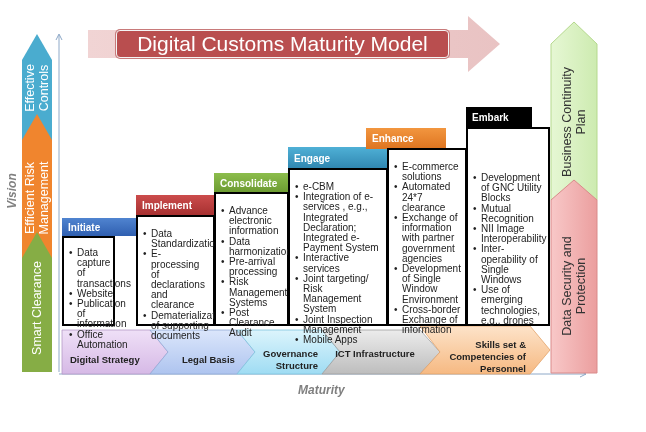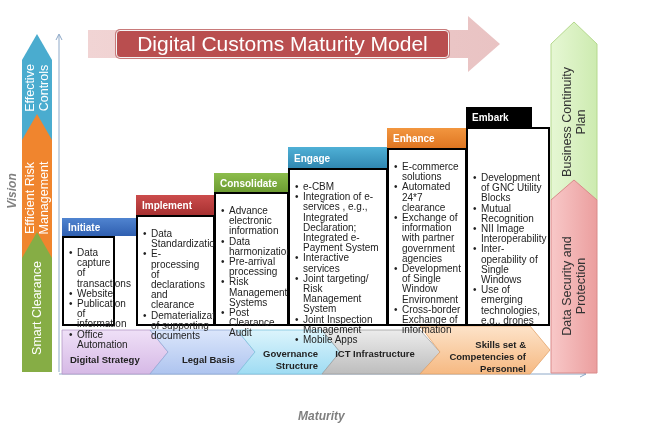--- a/index.html
+++ b/index.html
@@ -12,21 +12,21 @@
       border:1.5px solid #f4f4f4; border-radius:4px; box-shadow:0 0 0 1px #c87a7a;
       color:#fff; font-size:21px; line-height:26px; text-align:center; white-space:nowrap; }
 
     .vtext { position:absolute; display:flex; align-items:center; justify-content:center;
       transform:rotate(-90deg); transform-origin:center center; color:#fff; text-align:center;
       font-size:12.5px; line-height:14px; }
     .vtext.dark { color:#333; }
 
     .vision-label { left:-12px; top:183px; width:50px; height:16px; transform:rotate(-90deg);
       font-style:italic; font-weight:bold; color:#808080; font-size:12px; text-align:center; }
-    .maturity-label { left:298px; top:383px; font-style:italic; font-weight:bold; color:#7f7f7f; font-size:12px;margin-top:26px; }
+    .maturity-label { left:298px; top:383px; font-style:italic; font-weight:bold; color:#7f7f7f; font-size:12px; }
 
     .stage-head { position:absolute; color:#fff; font-weight:bold; font-size:10px;
       padding-left:6px; box-sizing:border-box; display:flex; align-items:center; }
     .stage-box { position:absolute; background:#fff; border:2px solid #000; box-sizing:border-box;
       padding:6px 4px 4px 4px; }
     .stage-box ul { margin:0; padding:0 0 0 9px; list-style:none; }
     .stage-box li { position:relative; font-size:10px; line-height:10.2px; color:#222; }
     .stage-box li::before { content:"•"; position:absolute; left:-8px; top:0; }
 
     .base-label { position:absolute; font-weight:bold; font-size:9.5px; color:#222; line-height:12px;margin-top:8px; }
@@ -101,21 +101,21 @@
 <div class="vtext" style="left:-23px;top:182px;width:120px;height:32px;">Efficient Risk Management</div>
 <div class="vtext" style="left:-18px;top:298px;width:110px;height:20px;">Smart Clearance</div>
 
 <div class="vtext dark" style="left:509px;top:112px;width:130px;height:20px;">Business Continuity Plan</div>
 <div class="vtext dark" style="left:509px;top:270px;width:130px;height:32px;">Data Security and Protection</div>
 
 <div class="stage-head" style="left:62px;top:218px;width:74px;height:18px;background:linear-gradient(#5084d0,#2f5fb0);">Initiate</div>
 <div class="stage-head" style="left:136px;top:195px;width:78px;height:21px;background:linear-gradient(#cc4c4c,#a52f2f);">Implement</div>
 <div class="stage-head" style="left:214px;top:173px;width:74px;height:20px;background:linear-gradient(#8cbd4c,#6b9a30);">Consolidate</div>
 <div class="stage-head" style="left:288px;top:147px;width:99px;height:22px;background:linear-gradient(#4fb0d6,#2f86b0);text-align:right;">Engage</div>
-<div class="stage-head" style="left:387px;top:128px;width:80px;height:21px;background:linear-gradient(#f2963f,#de7420);">Enhance</div>
+<div class="stage-head" style="left:366px;top:128px;width:80px;height:21px;background:linear-gradient(#f2963f,#de7420);">Enhance</div>
 <div class="stage-head" style="left:466px;top:107px;width:66px;height:21px;background:#000;">Embark</div>
 
 <div class="stage-box" style="left:62px;top:236px;width:53px;height:90px;padding-top:10px;">
   <ul>
     <li>Data capture of transactions</li>
     <li>Website</li>
     <li>Publication of information</li>
     <li>Office Automation</li>
   </ul>
 </div>

